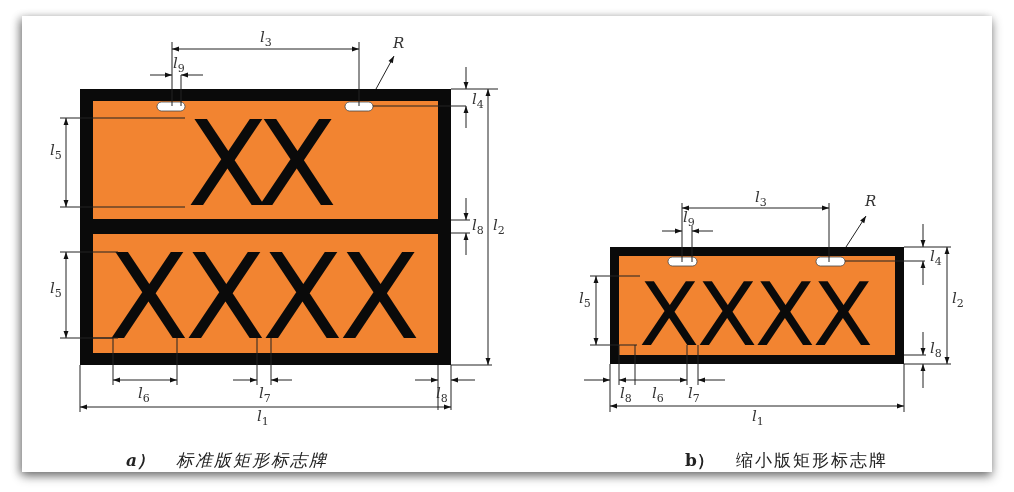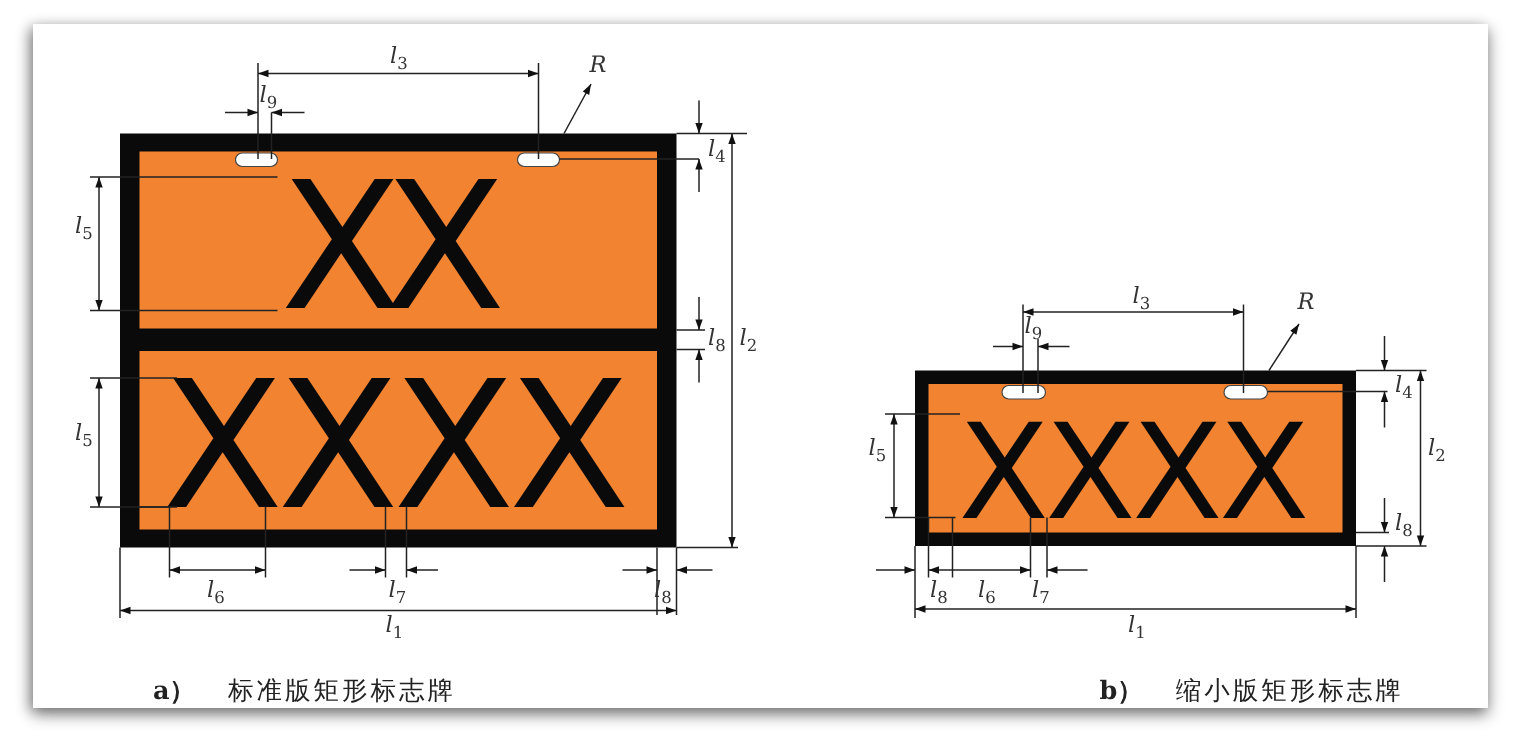--- a/index.html
+++ b/index.html
@@ -177,18 +177,18 @@
     <text x="620" y="398"><tspan class="lbl">l</tspan><tspan class="sub" dy="4">8</tspan></text>
     <text x="652" y="398"><tspan class="lbl">l</tspan><tspan class="sub" dy="4">6</tspan></text>
     <text x="688" y="398"><tspan class="lbl">l</tspan><tspan class="sub" dy="4">7</tspan></text>
 
     <line class="dim" x1="904" y1="364" x2="904" y2="412"></line>
     <line class="dim" x1="610" y1="406" x2="904" y2="406" marker-start="url(#arr)" marker-end="url(#arr)"></line>
     <text x="752" y="421"><tspan class="lbl">l</tspan><tspan class="sub" dy="4">1</tspan></text>
   </g>
 </svg>
 
-<div class="caption" style="left:102px; top:449px;">
+<div class="caption" style="left:126px; top:449px;font-style:italic;">
   <span class="tag">a）</span><span>标准版矩形标志牌</span>
 </div>
-<div class="caption" style="left:685px; top:449px;margin-left:48px;">
+<div class="caption" style="left:685px; top:449px;">
   <span class="tag">b）</span><span>缩小版矩形标志牌</span>
 </div>
 
 </body></html>

